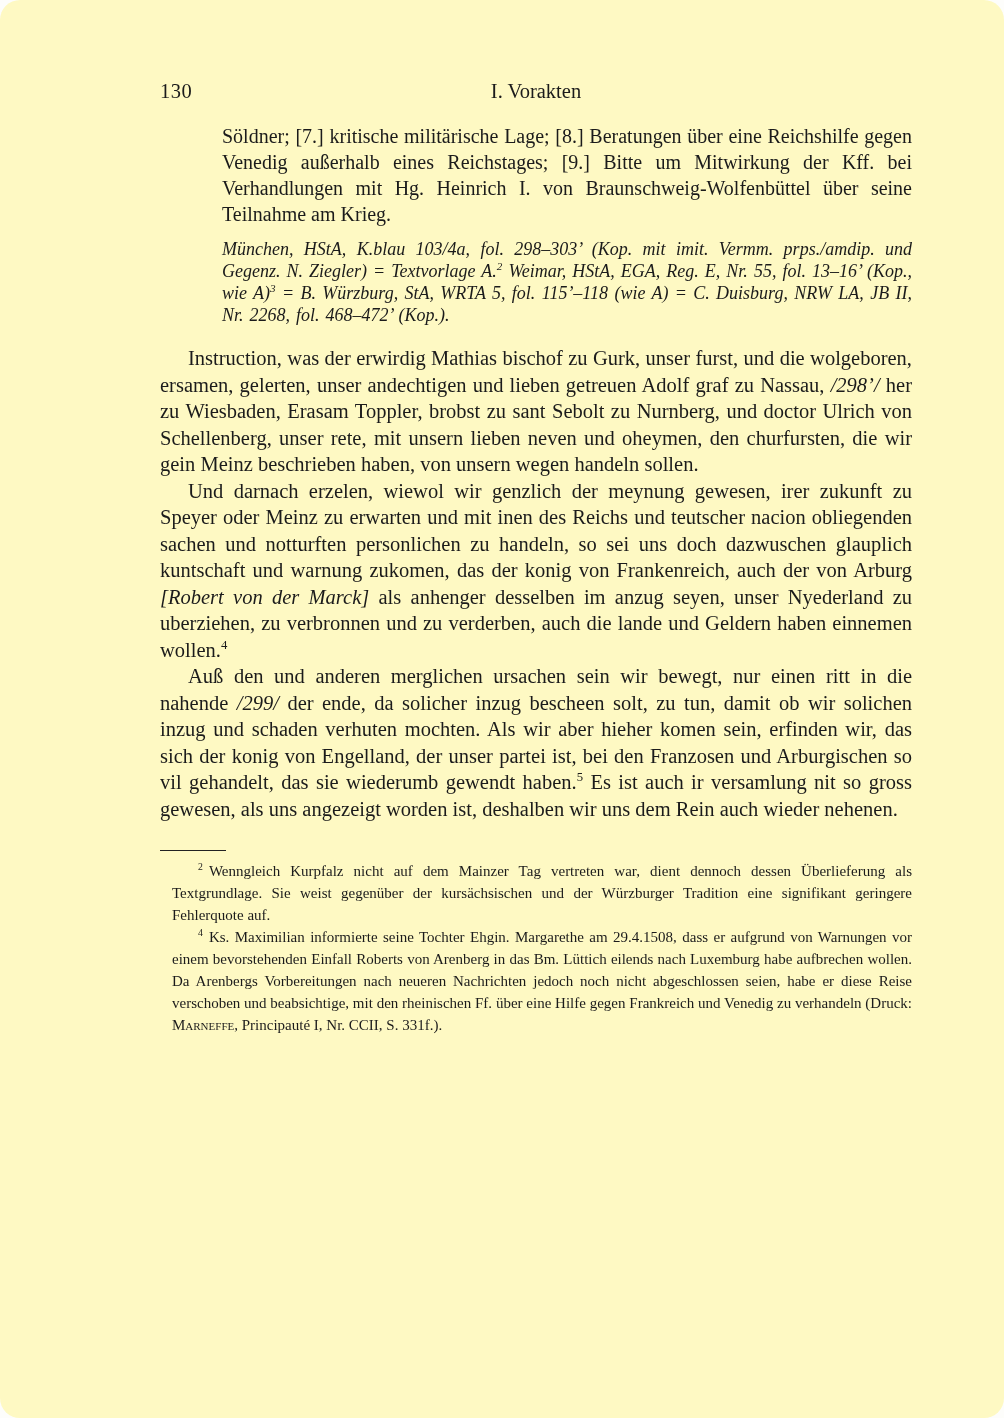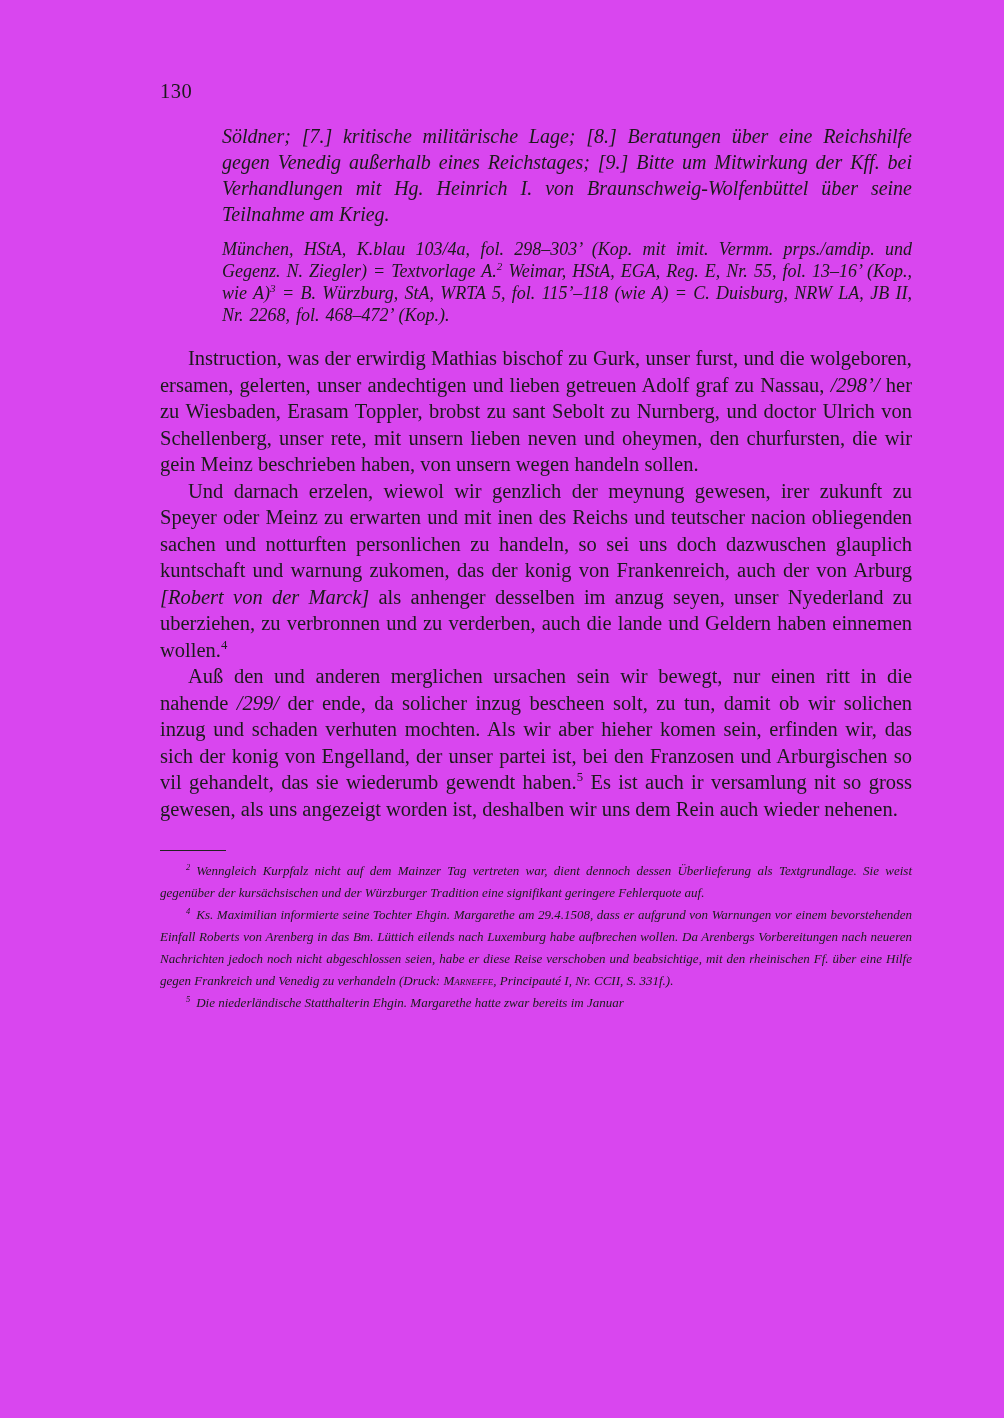--- a/index.html
+++ b/index.html
@@ -6,31 +6,31 @@
   html, body { background:#fdfdfb; }
   body {
     width:1004px; height:1418px; position:relative;
     font-family:"Liberation Serif", serif;
     color:#1b1b1b;
     -webkit-font-smoothing:antialiased;
   }
   .page {
     position:absolute; inset:0;
     padding:80px 92px 0 160px;
-    background:#d946ef;
+    background:#fef9c3;
+    border-radius:20px;
   }
   
   .pagehead { position:relative; height:27px; font-size:20.5px; }
   .pagenum  { position:absolute; left:0; top:0; letter-spacing:0.5px; }
   .runhead  { display:block; text-align:center; }
 
   
   .headnote {
     margin:16px 0 0 62px;
-    font-style:italic;
     font-size:20px; line-height:26px;
     text-align:justify;
   }
   
   .source {
     margin:11px 0 4px 62px;
     font-style:italic;
     font-size:18px; line-height:22px;
     text-align:justify;
     word-spacing:1.5px;
@@ -50,50 +50,50 @@
   .sup { vertical-align:super; font-size:0.62em; line-height:0; }
 
   
   .fnrule {
     margin-top:28px;
     width:66px; height:0;
     border-top:1.5px solid #222;
   }
   .footnotes {
     margin-top:9px;
-    font-style:italic;
-    font-size:13px; line-height:22px;
+    font-size:15px; line-height:22px;
     text-align:justify;
+    margin-left:12px;
   }
   .footnotes p { text-indent:26px; }
   .fnmark {
     vertical-align:super; font-size:0.65em; line-height:0;
     margin-right:6px;
   }
 </style>
 </head>
 <body>
 
 <div class="page">
 
   <header class="pagehead">
     <span class="pagenum">130</span>
+    <span class="runhead">I. Vorakten</span>
   </header>
 
   <section class="headnote">Söldner; [7.] kritische militärische Lage; [8.] Beratungen über eine Reichshilfe gegen Venedig außerhalb eines Reichstages; [9.] Bitte um Mitwirkung der Kff. bei Verhandlungen mit Hg. Heinrich I. von Braunschweig-Wolfenbüttel über seine Teilnahme am Krieg.</section>
 
   <section class="source"><span>München, HStA, K.blau 103/4a, fol. 298–303’ (Kop. mit imit. Vermm. prps./amdip. und Gegenz. N. Ziegler) = Textvorlage A.</span><span class="sup">2</span><span> Weimar, HStA, EGA, Reg. E, Nr. 55, fol. 13–16’ (Kop., wie A)</span><span class="sup">3</span><span> = B. Würzburg, StA, WRTA 5, fol. 115’–118 (wie A) = C. Duisburg, NRW LA, JB II, Nr. 2268, fol. 468–472’ (Kop.).</span></section>
 
   <section class="bodytext">
     <p><span>Instruction, was der erwirdig Mathias bischof zu Gurk, unser furst, und die wolgeboren, ersamen, gelerten, unser andechtigen und lieben getreuen Adolf graf zu Nassau, </span><span class="it">/298’/</span><span> her zu Wiesbaden, Erasam Toppler, brobst zu sant Sebolt zu Nurnberg, und doctor Ulrich von Schellenberg, unser rete, mit unsern lieben neven und oheymen, den churfursten, die wir gein Meinz beschrieben haben, von unsern wegen handeln sollen.</span></p>
     <p><span>Und darnach erzelen, wiewol wir genzlich der meynung gewesen, irer zukunft zu Speyer oder Meinz zu erwarten und mit inen des Reichs und teutscher nacion obliegenden sachen und notturften personlichen zu handeln, so sei uns doch dazwuschen glauplich kuntschaft und warnung zukomen, das der konig von Frankenreich, auch der von Arburg </span><span class="it">[Robert von der Marck]</span><span> als anhenger desselben im anzug seyen, unser Nyederland zu uberziehen, zu verbronnen und zu verderben, auch die lande und Geldern haben einnemen wollen.</span><span class="sup">4</span></p>
     <p><span>Auß den und anderen merglichen ursachen sein wir bewegt, nur einen ritt in die nahende </span><span class="it">/299/</span><span> der ende, da solicher inzug bescheen solt, zu tun, damit ob wir solichen inzug und schaden verhuten mochten. Als wir aber hieher komen sein, erfinden wir, das sich der konig von Engelland, der unser partei ist, bei den Franzosen und Arburgischen so vil gehandelt, das sie wiederumb gewendt haben.</span><span class="sup">5</span><span> Es ist auch ir versamlung nit so gross gewesen, als uns angezeigt worden ist, deshalben wir uns dem Rein auch wieder nehenen.</span></p>
   </section>
 
   <div class="fnrule"></div>
 
   <section class="footnotes">
     <p><sup class="fnmark">2</sup><span><span>Wenngleich Kurpfalz nicht auf dem Mainzer Tag vertreten war, dient dennoch dessen Überlieferung als Textgrundlage. Sie weist gegenüber der kursächsischen und der Würzburger Tradition eine signifikant geringere Fehlerquote auf.</span></span></p>
     <p><sup class="fnmark">4</sup><span><span>Ks. Maximilian informierte seine Tochter Ehgin. Margarethe am 29.4.1508, dass er aufgrund von Warnungen vor einem bevorstehenden Einfall Roberts von Arenberg in das Bm. Lüttich eilends nach Luxemburg habe aufbrechen wollen. Da Arenbergs Vorbereitungen nach neueren Nachrichten jedoch noch nicht abgeschlossen seien, habe er diese Reise verschoben und beabsichtige, mit den rheinischen Ff. über eine Hilfe gegen Frankreich und Venedig zu verhandeln (Druck: </span><span class="sc">Marneffe</span><span>, Principauté I, Nr. CCII, S. 331f.).</span></span></p>
-    <p><sup class="fnmark">5</sup><span><span>Die niederländische Statthalterin Ehgin. Margarethe hatte zwar bereits im Januar</span></span></p>
   </section>
 
 </div>
 
 </body></html>

